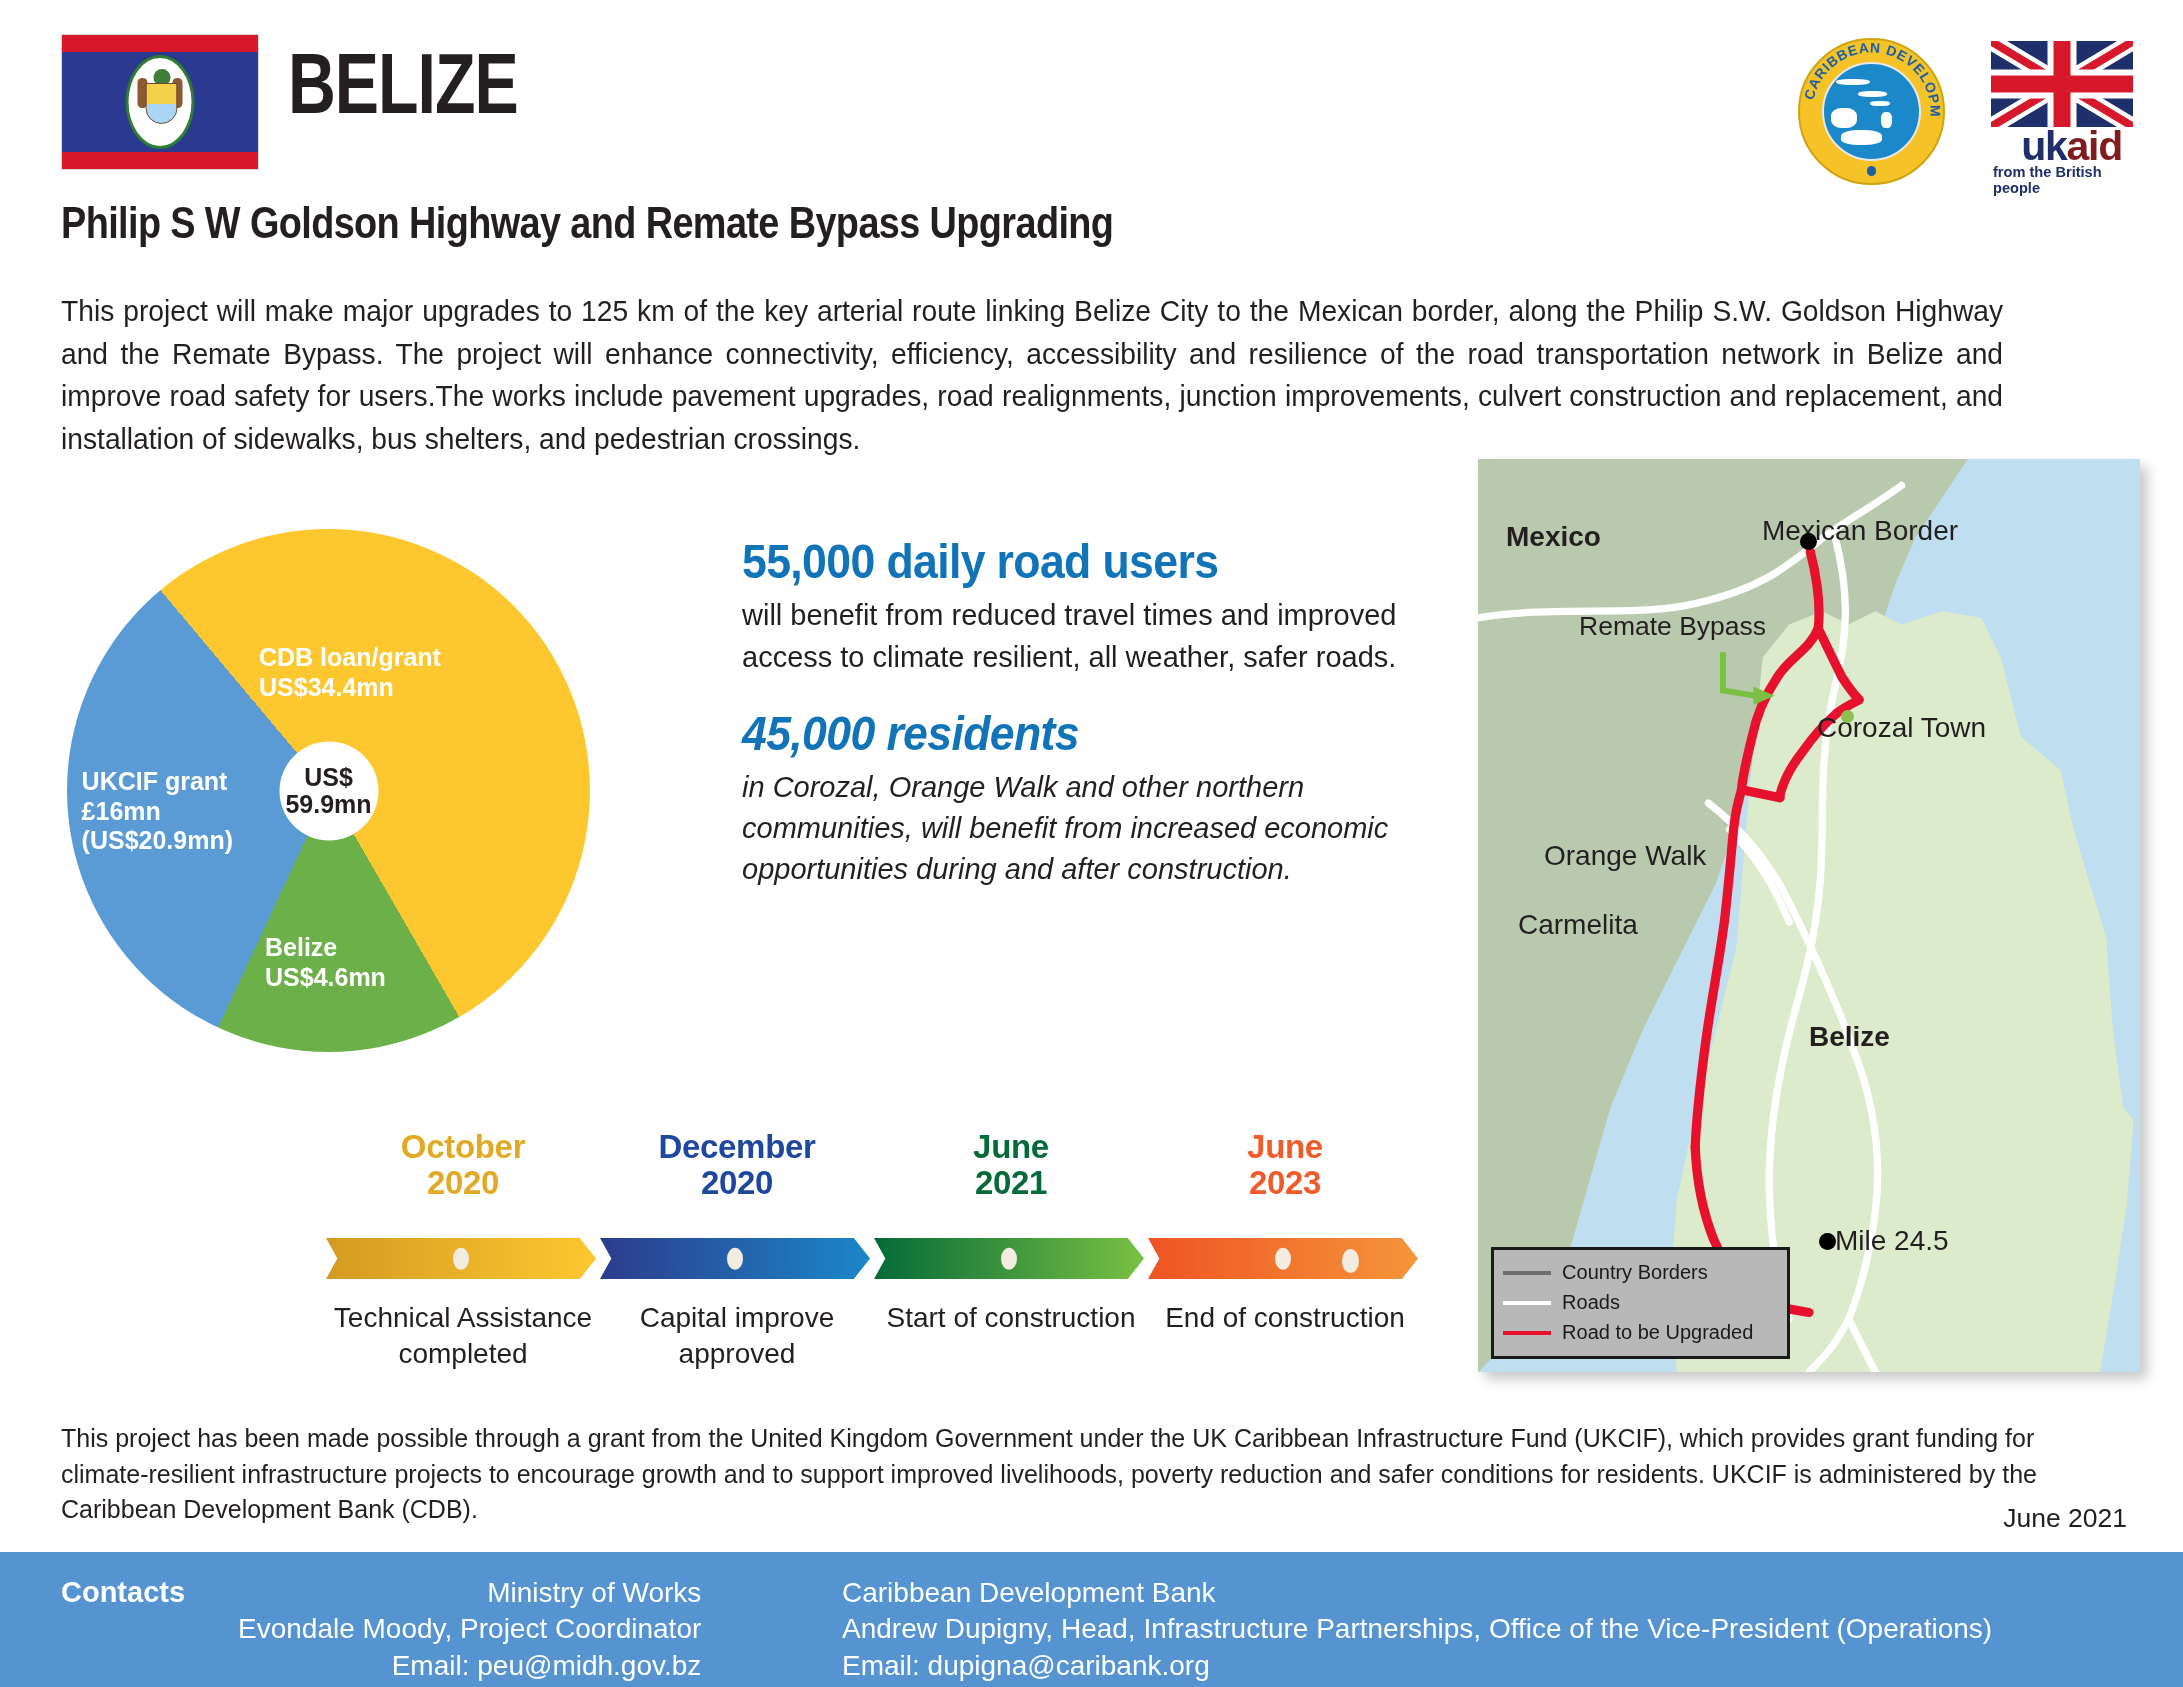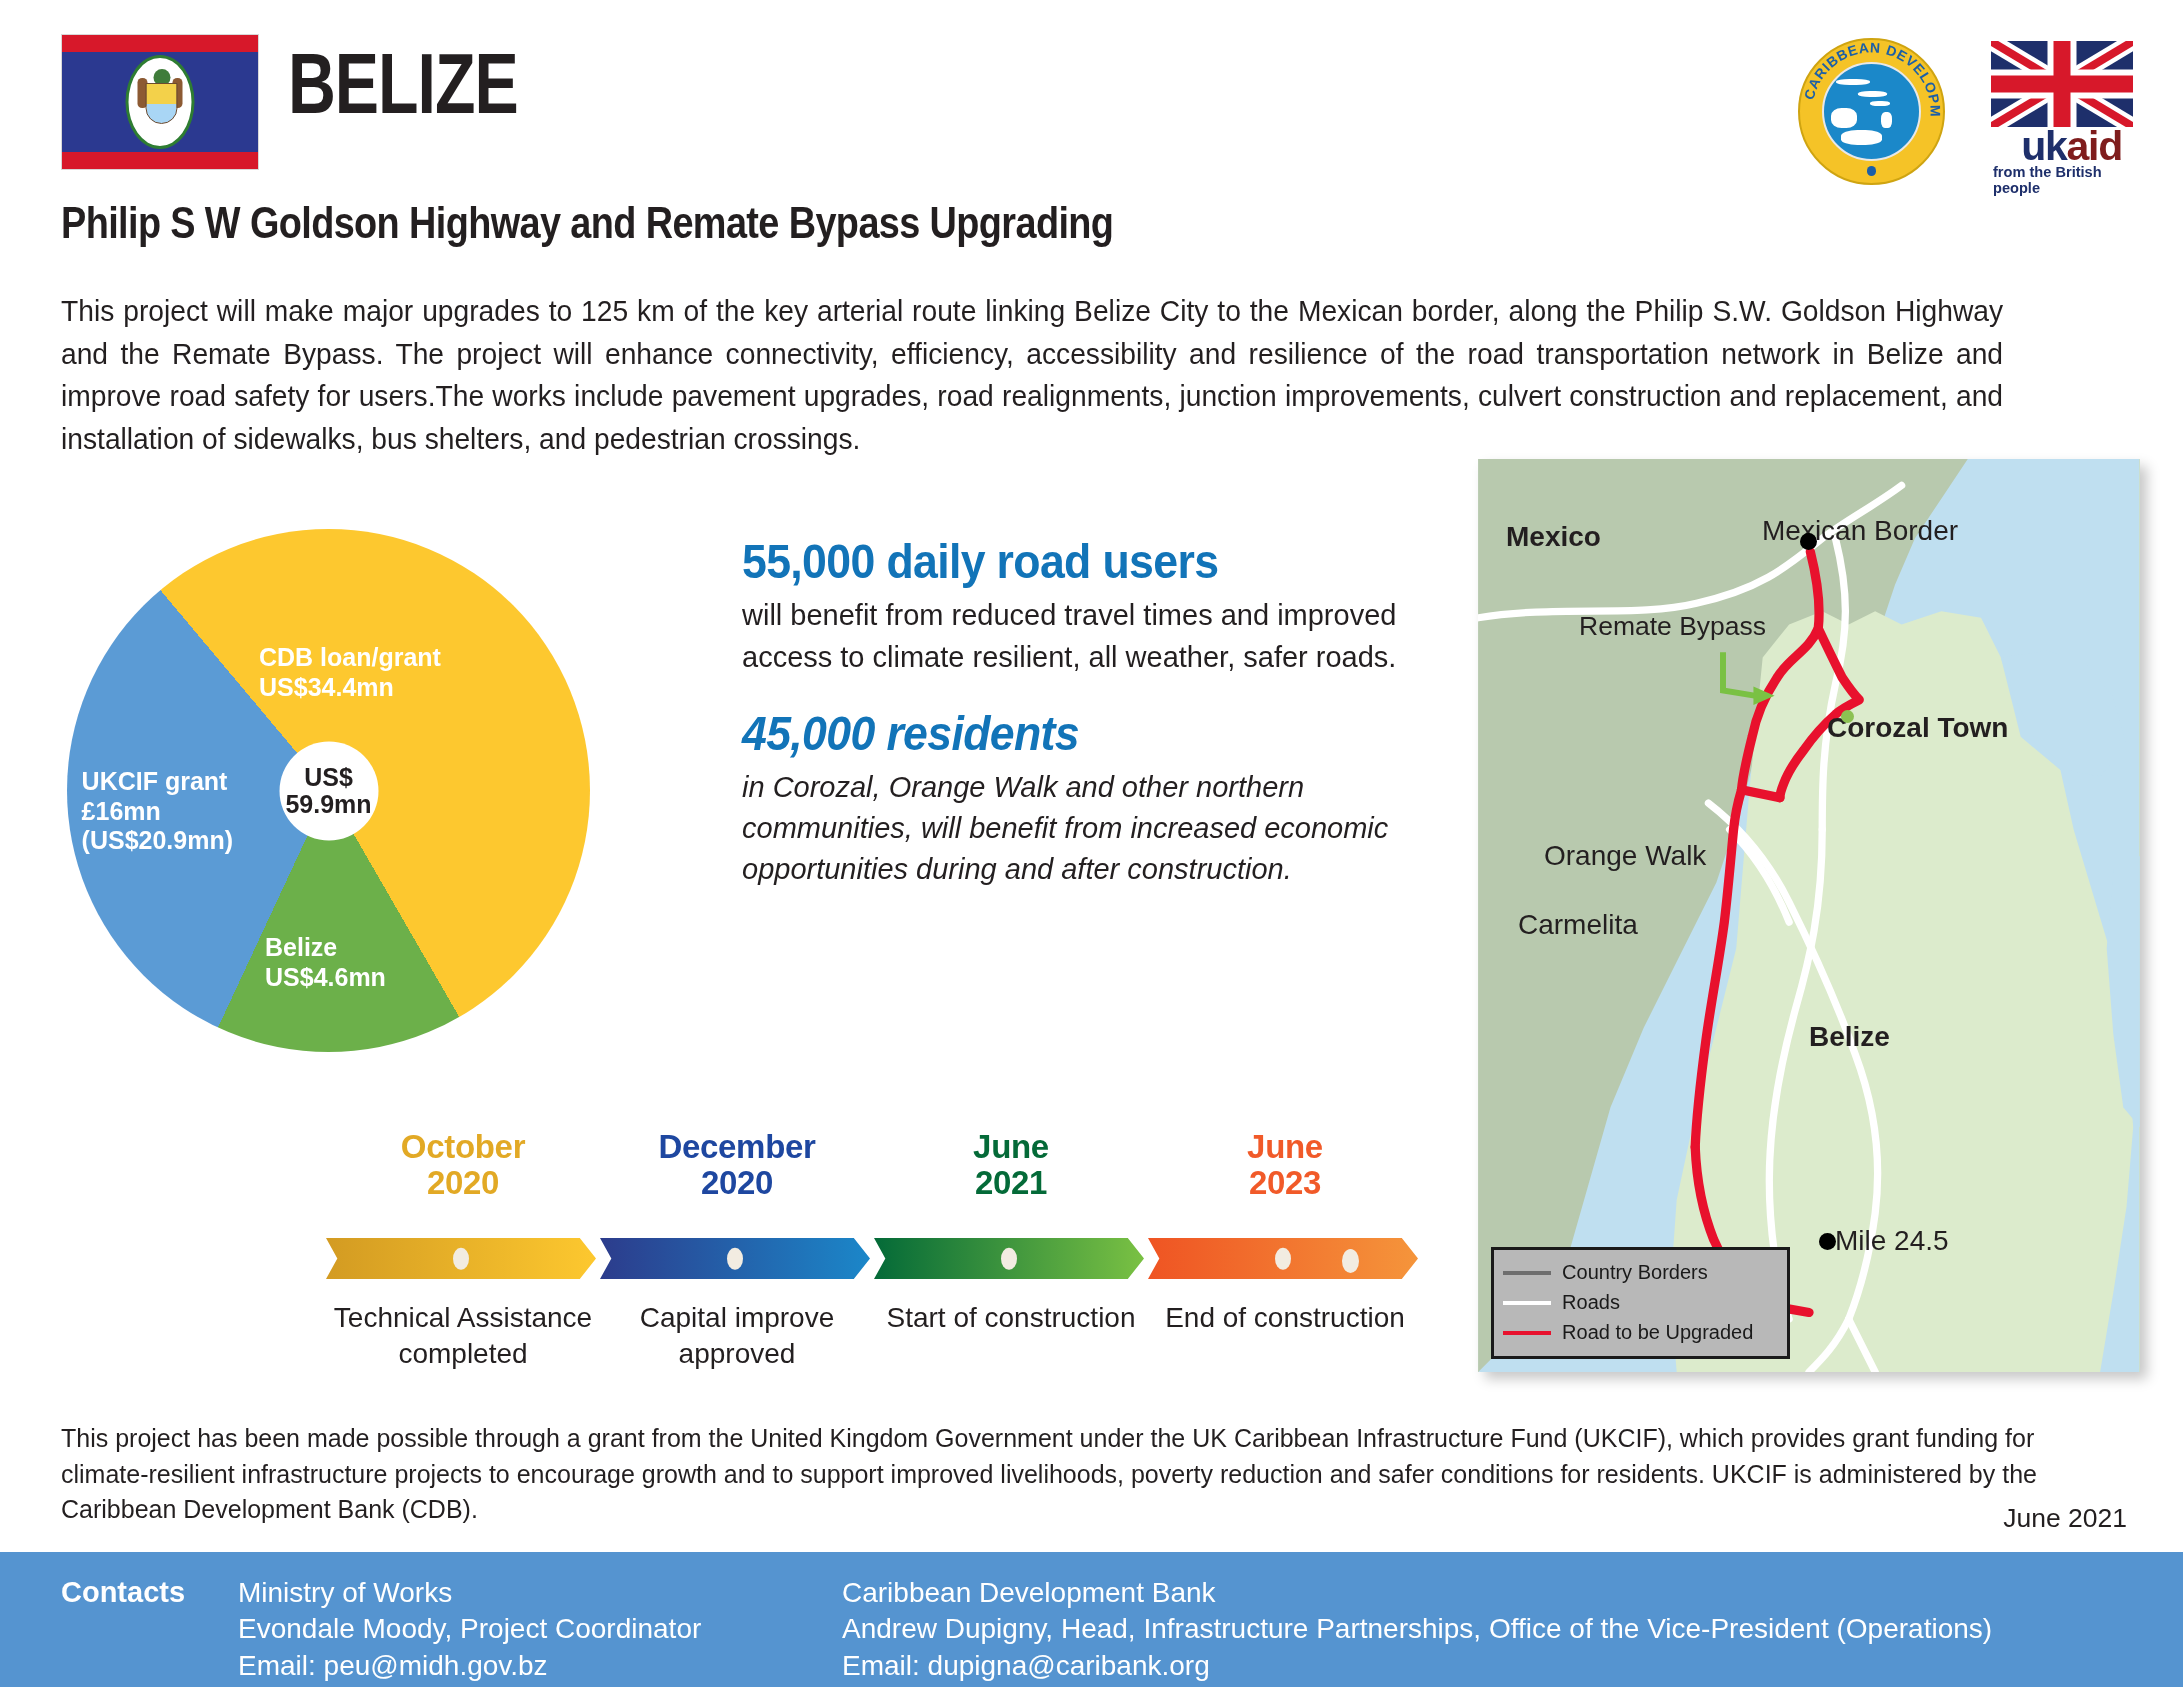--- a/index.html
+++ b/index.html
@@ -316,21 +316,21 @@
   .map-label {
     position: absolute;
     font-size: 28px;
     color: #231f20;
     white-space: nowrap;
   }
   .map-label.bold { font-weight: 800; }
   #label-mexico       { left: 28px;  top: 62px; }
   #label-mexican-brdr { left: 284px; top: 56px; }
   #label-remate       { left: 101px; top: 152px; font-size: 26.5px; }
-  #label-corozal      { left: 349px; top: 253px; font-weight: 700; }
+  #label-corozal      { left: 339px; top: 253px; font-weight: 400; }
   #label-orange-walk  { left: 66px; top: 381px; }
   #label-carmelita    { left: 40px;  top: 450px; }
   #label-belize       { left: 331px; top: 562px; font-weight: 800; }
   #label-mile         { left: 357px; top: 766px; }
 
   .map-dot {
     position: absolute;
     width: 17px; height: 17px;
     border-radius: 50%;
   }
@@ -387,20 +387,21 @@
     position: absolute;
     left: 61px; top: 24px;
     font-size: 29px;
     font-weight: 900;
   }
   #footer-col-left {
     position: absolute;
     left: 238px; top: 22.5px;
     font-size: 28px;
     line-height: 1.32;
+    text-align: right;
   }
   #footer-col-right {
     position: absolute;
     left: 842px; top: 22.5px;
     font-size: 28px;
     line-height: 1.32;
   }
 </style>
 </head>
 <body>

